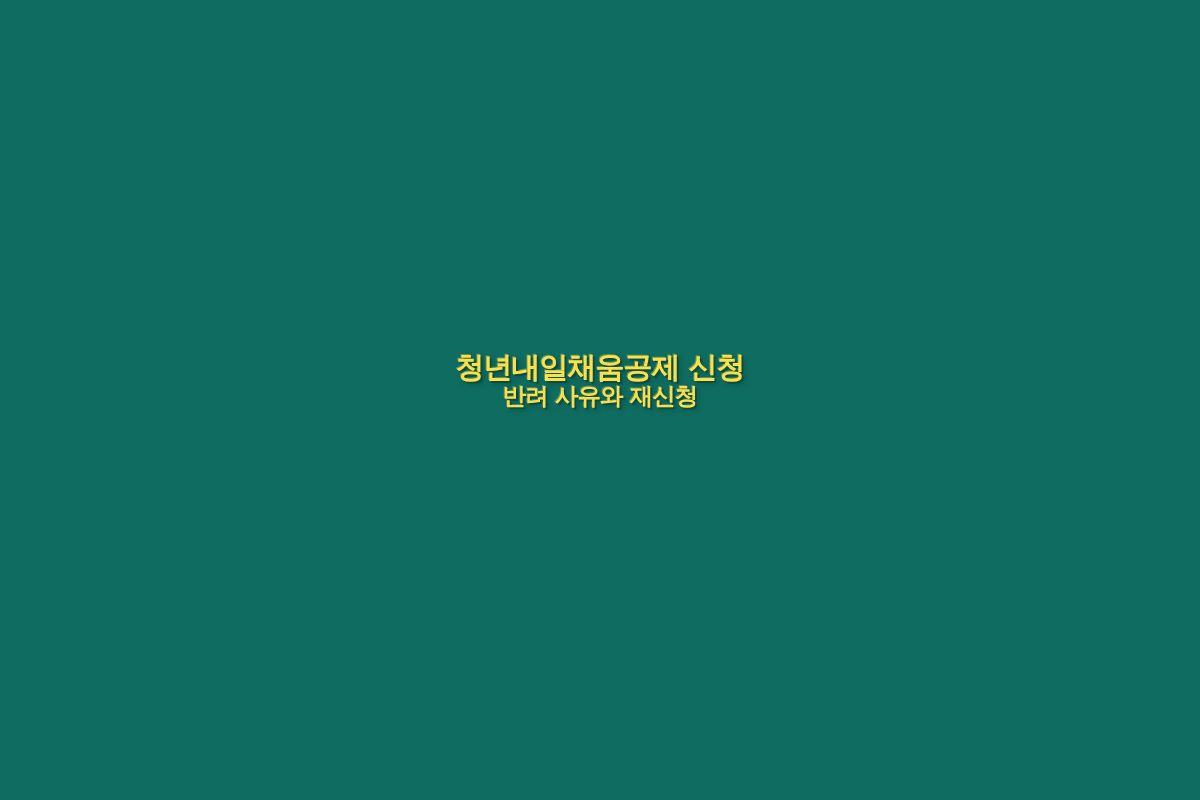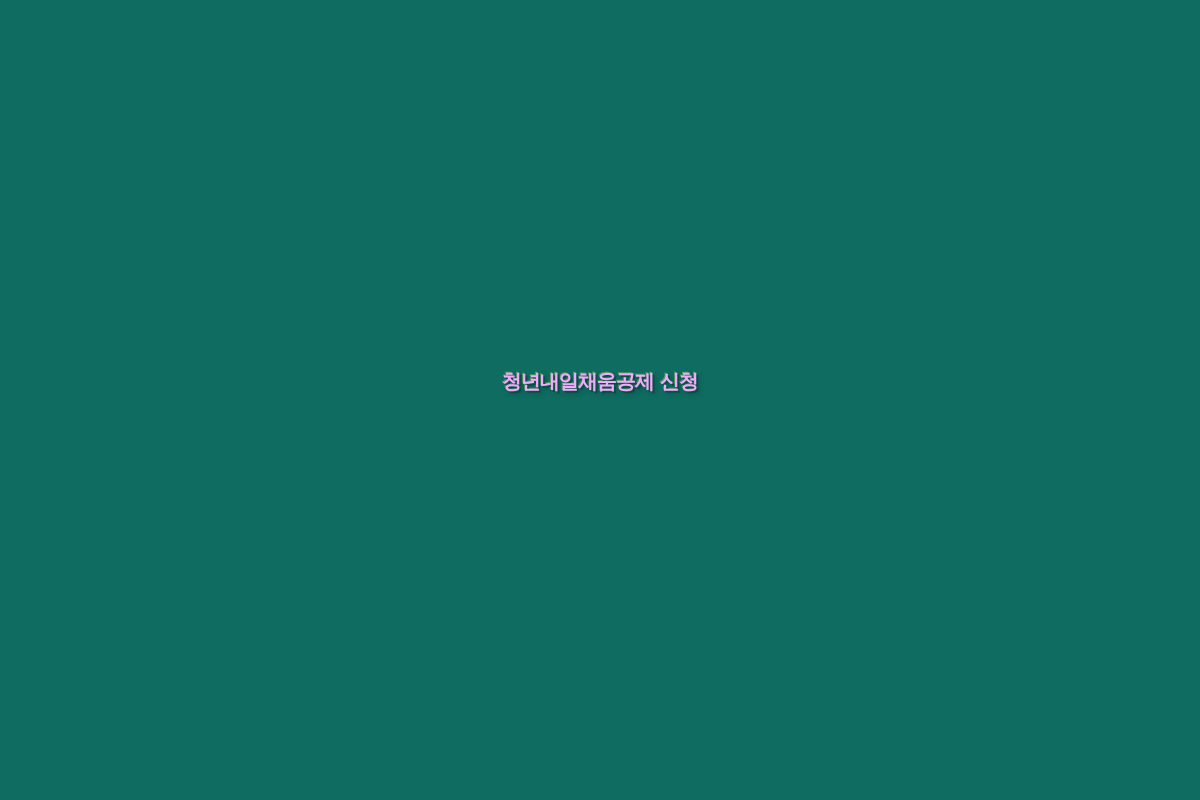--- a/index.html
+++ b/index.html
@@ -62,18 +62,19 @@
     font-size: 112px;
   }
 </style>
 </head>
 <body>
 
 <div class="thumbnail-card" style="background-color: rgb(15, 108, 96);">
 
   <div class="headline-block">
 
-    <span class="headline-line headline-line--primary" style="color: #f0abfc; font-size: 20px; line-height: 29.375px;">청년내일채움공제 신청</span>
+    <span class="headline-line headline-line--primary" style="color: #fde047; font-size: 29px; line-height: 29.375px;">청년내일채움공제 신청</span>
 
+    <span class="headline-line headline-line--secondary" style="color: rgb(248, 223, 75); font-size: 23.5px; line-height: 29.375px;">반려 사유와 재신청</span>
 
   </div>
 
 </div>
 
 </body></html>

